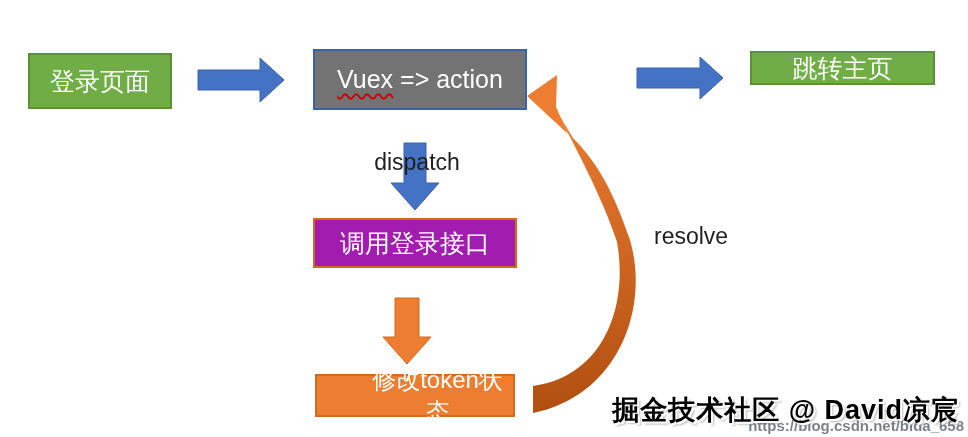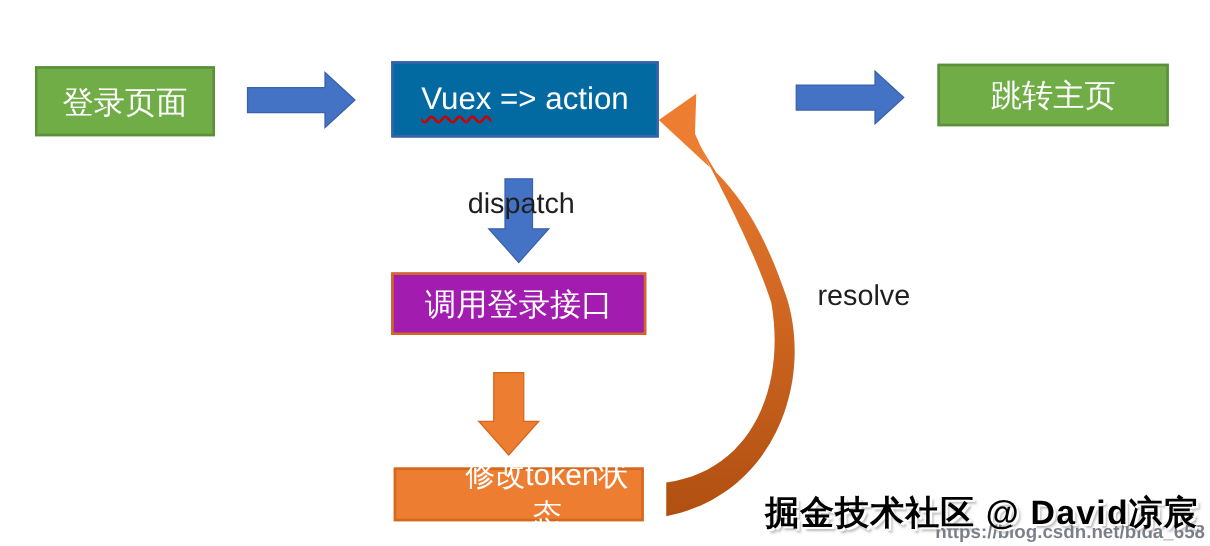--- a/index.html
+++ b/index.html
@@ -21,21 +21,21 @@
     position:absolute;
     z-index:2;
     display:flex;align-items:center;justify-content:center;
     color:#ffffff;
     border:2px solid transparent;
     box-sizing:border-box;
     text-align:center;
   }
   .node-login {left:28px; top:53px; width:144px; height:56px; font-size:25px;}
   .node-vuex  {left:313px;top:49px; width:214px; height:61px; font-size:25px;}
-  .node-home  {left:750px;top:51px; width:185px; height:50px; font-size:25px;text-align:right;}
+  .node-home  {left:750px;top:51px; width:185px; height:34px; font-size:25px;text-align:right;}
   .node-api   {left:313px;top:218px;width:204px; height:50px; font-size:25px;}
   .node-token {left:315px;top:374px;width:200px; height:43px; font-size:24px;padding-left:45px;}
   .wavy{
     text-decoration-line:underline;
     text-decoration-style:wavy;
     text-decoration-thickness:2px;
     text-underline-offset:5px;
   }
   .edge-label{
     position:absolute;z-index:2;
@@ -92,21 +92,21 @@
                C 629 310 601 377 533 386
                Z" fill="url(#curveGrad)"></path>
       <polygon points="527,96 557,75 556,107 568,134" fill="#ED7D31"></polygon>
     </g>
   </svg>
 
   <div class="flow-node node-login" style="background-color: rgb(112, 173, 71); border-color: rgb(91, 143, 58);">
     <span>登录页面</span>
   </div>
 
-  <div class="flow-node node-vuex" style="background-color: #0369a1; border-color: rgb(58, 98, 172);">
+  <div class="flow-node node-vuex" style="background-color: #737373; border-color: rgb(58, 98, 172);">
     <span>
       <span class="wavy" style="text-decoration-color: rgb(204, 0, 0);">Vuex</span><span> =&gt; action</span>
     </span>
   </div>
 
   <div class="flow-node node-home" style="background-color: rgb(112, 173, 71); border-color: rgb(91, 143, 58);">
     <span>跳转主页</span>
   </div>
 
   <div class="flow-node node-api" style="background-color: #a21caf; border-color: rgb(210, 105, 30);">

